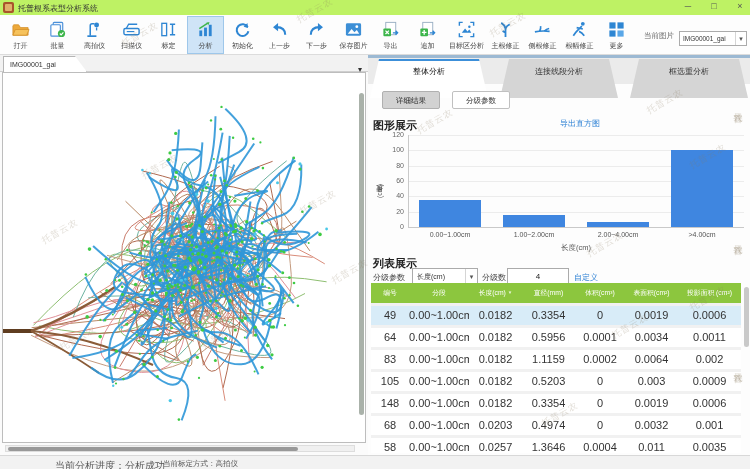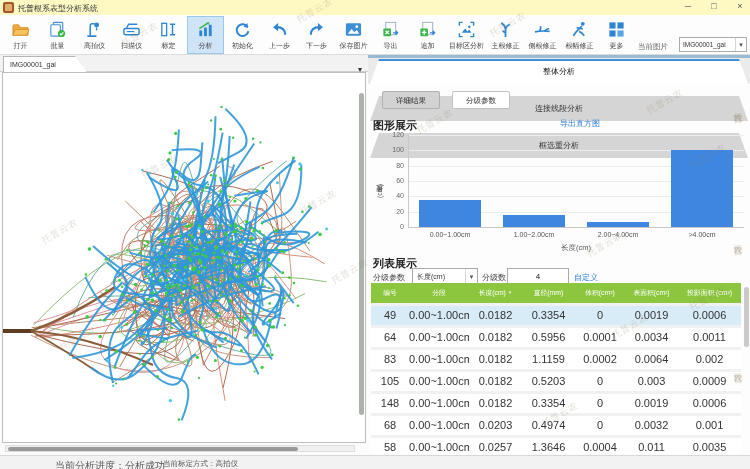--- a/index.html
+++ b/index.html
@@ -1,35 +1,35 @@
 <!DOCTYPE html>
 <html><head>
 <meta charset="utf-8">
 <style>
   * { margin:0; padding:0; box-sizing:border-box; }
   html,body { width:750px; height:469px; overflow:hidden; background:#f0f0f0;
     font-family:"Liberation Sans","DejaVu Sans",sans-serif; }
   .app { position:relative; width:750px; height:469px; background:#f3f3f3; }
 
   
-  .titlebar { position:absolute; top:0; left:0; right:0; height:15px; background:#fef9c3; }
+  .titlebar { position:absolute; top:0; left:0; right:0; height:15px; background:#bef264; }
   .app-icon { position:absolute; left:3px; top:2px; width:11px; height:11px; background:#a8552c; border-radius:2px; }
   .app-icon:after { content:""; position:absolute; left:2px; top:2px; width:7px; height:7px; background:#e0b06a; border-radius:1px; }
   .title-text { position:absolute; left:18px; top:3px; font-size:8px; color:#333; }
   .win-controls { position:absolute; right:4px; top:1px; display:flex; gap:14px; }
   .win-btn { font-size:9px; color:#555; width:12px; text-align:center; cursor:default; }
 
   
   .toolbar { position:absolute; top:15px; left:0; right:0; height:40px; background:#fdfdfd; border-bottom:1px solid #dcdcdc; }
   #toolbar-buttons { position:absolute; left:2px; top:0; height:40px; display:flex; align-items:center; }
   .tbtn { min-width:37px; padding:1px 2px; height:38px; display:flex; flex-direction:column; align-items:center; justify-content:center; border:1px solid transparent; }
   .tbtn.active { background:#cfe4f7; border-color:#9ec7ea; }
   .ticon { height:21px; display:flex; align-items:center; }
   .tlabel { font-size:7px; color:#444; white-space:nowrap; margin-top:1px; }
-  .current-image { position:absolute; right:3px; top:22px; display:flex; align-items:flex-end; gap:11px; }
+  .current-image { position:absolute; right:3px; top:16px; display:flex; align-items:flex-start; gap:5px; }
   .ci-label { font-size:7.5px; color:#666; }
   .combo { width:68px; height:15px; background:#fff; border:1px solid #ababab; position:relative; font-size:6.5px; color:#333; line-height:13px; padding-left:3px; }
   .combo .caret { position:absolute; right:0; top:0; width:11px; height:13px; border-left:1px solid #d5d5d5; text-align:center; }
   .caret::after { content:"▾"; font-size:7px; color:#555; line-height:13px; }
 
   
   .left-panel { position:absolute; left:0; top:55px; width:368px; height:400px; background:#fbfbfb; }
   .doc-tabbar { position:absolute; top:0; left:0; right:0; height:17px; background:#f2f2f2; border-bottom:1px solid #cfcfcf; }
   .doc-tab { position:absolute; left:3px; top:1px; width:84px; height:16px; background:#fff; border:1px solid #b5b5b5; border-bottom:none;
     clip-path:polygon(0 0, 72px 0, 100% 100%, 0 100%);
@@ -38,21 +38,21 @@
   .doc-caret::after { content:"▾"; font-size:8px; color:#333; }
   .canvas-area { position:absolute; left:2px; top:17px; right:2px; bottom:12px; background:#ffffff; border:1px solid #bdbdbd; overflow:hidden; }
   .v-scroll { position:absolute; right:4px; top:38px; width:5px; height:322px; background:#aab2aa; border-radius:3px; }
   .h-scroll { position:absolute; bottom:3px; left:5px; width:350px; height:7px; background:#f0f0f0; border:1px solid #dddddd; }
   .h-thumb { width:290px; height:4px; margin:1px 0 0 2px; background:#999; border-radius:2px; }
 
   
   .right-panel { position:absolute; left:368px; top:55px; width:382px; height:400px; background:#fdfdfd; }
   .blue-strip { position:absolute; top:0; left:0; right:0; height:3px; background:#9cb9d3; }
   .tabstrip-bg { position:absolute; top:3px; left:0; right:0; height:26px; background:#ebebeb; }
-  .tabs { position:absolute; top:4px; left:2px; right:2px; height:15px; display:flex; gap:12px;flex-direction:column; }
+  .tabs { position:absolute; top:4px; left:2px; right:2px; height:39px; display:flex; gap:12px; }
   .tab { flex:1; clip-path:polygon(9px 0, calc(100% - 9px) 0, 100% 100%, 0 100%);
     background:#d5d5d5; font-size:8px; color:#333; text-align:center; line-height:25px; }
   .tab.active { background:linear-gradient(#3c8fd9 0,#3c8fd9 2px,#ffffff 2px); color:#111; }
   .sub-btn { position:absolute; top:36px; height:18px; width:58px; font-size:7.5px; text-align:center; line-height:17px; border-radius:2px; }
   .sub-btn.b0 { left:14px; background:#d2d2d2; border:1px solid #b0b0b0; color:#222;text-align:center; }
   .sub-btn.b1 { left:84px; background:#ffffff; border:1px solid #c0c0c0; color:#333; }
   .section-label { position:absolute; left:5px; font-size:11px; font-weight:bold; color:#222; }
   .link { position:absolute; font-size:8px; color:#2a7fd4; }
 
   

